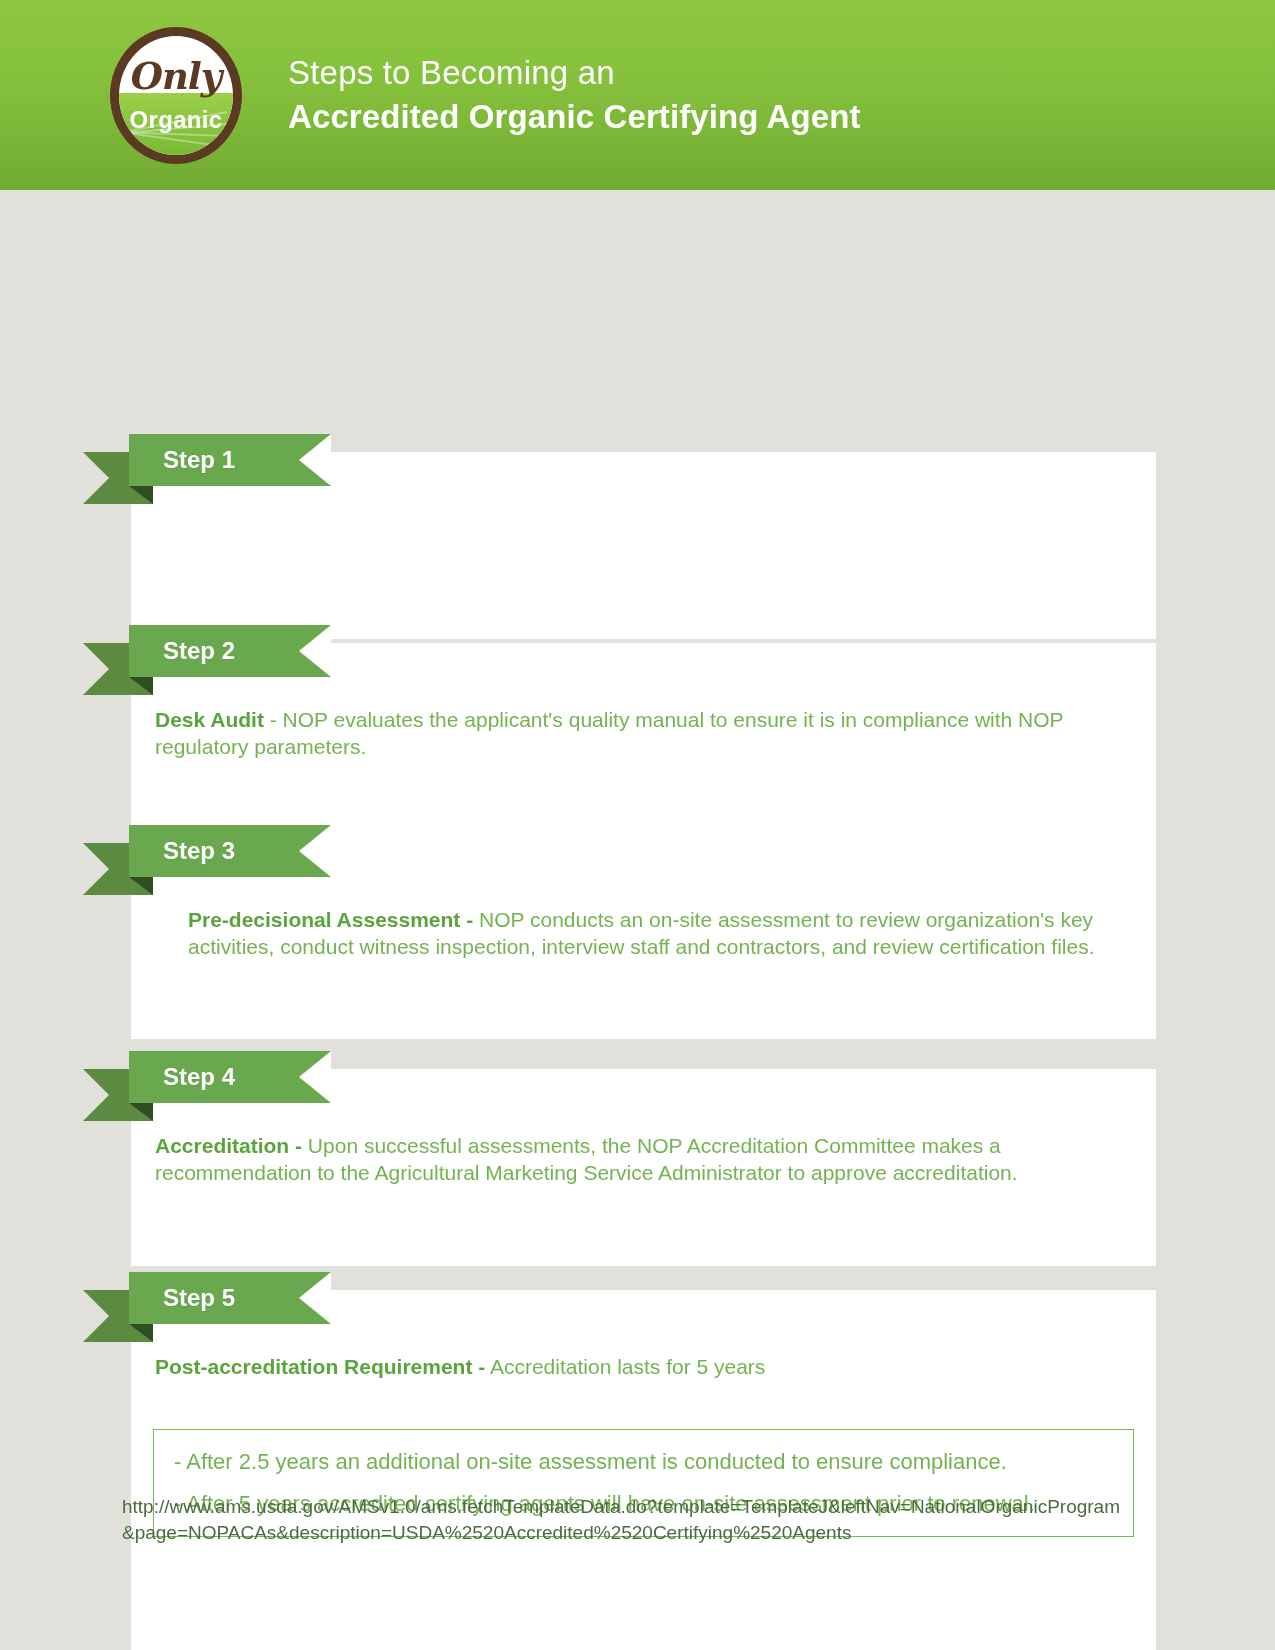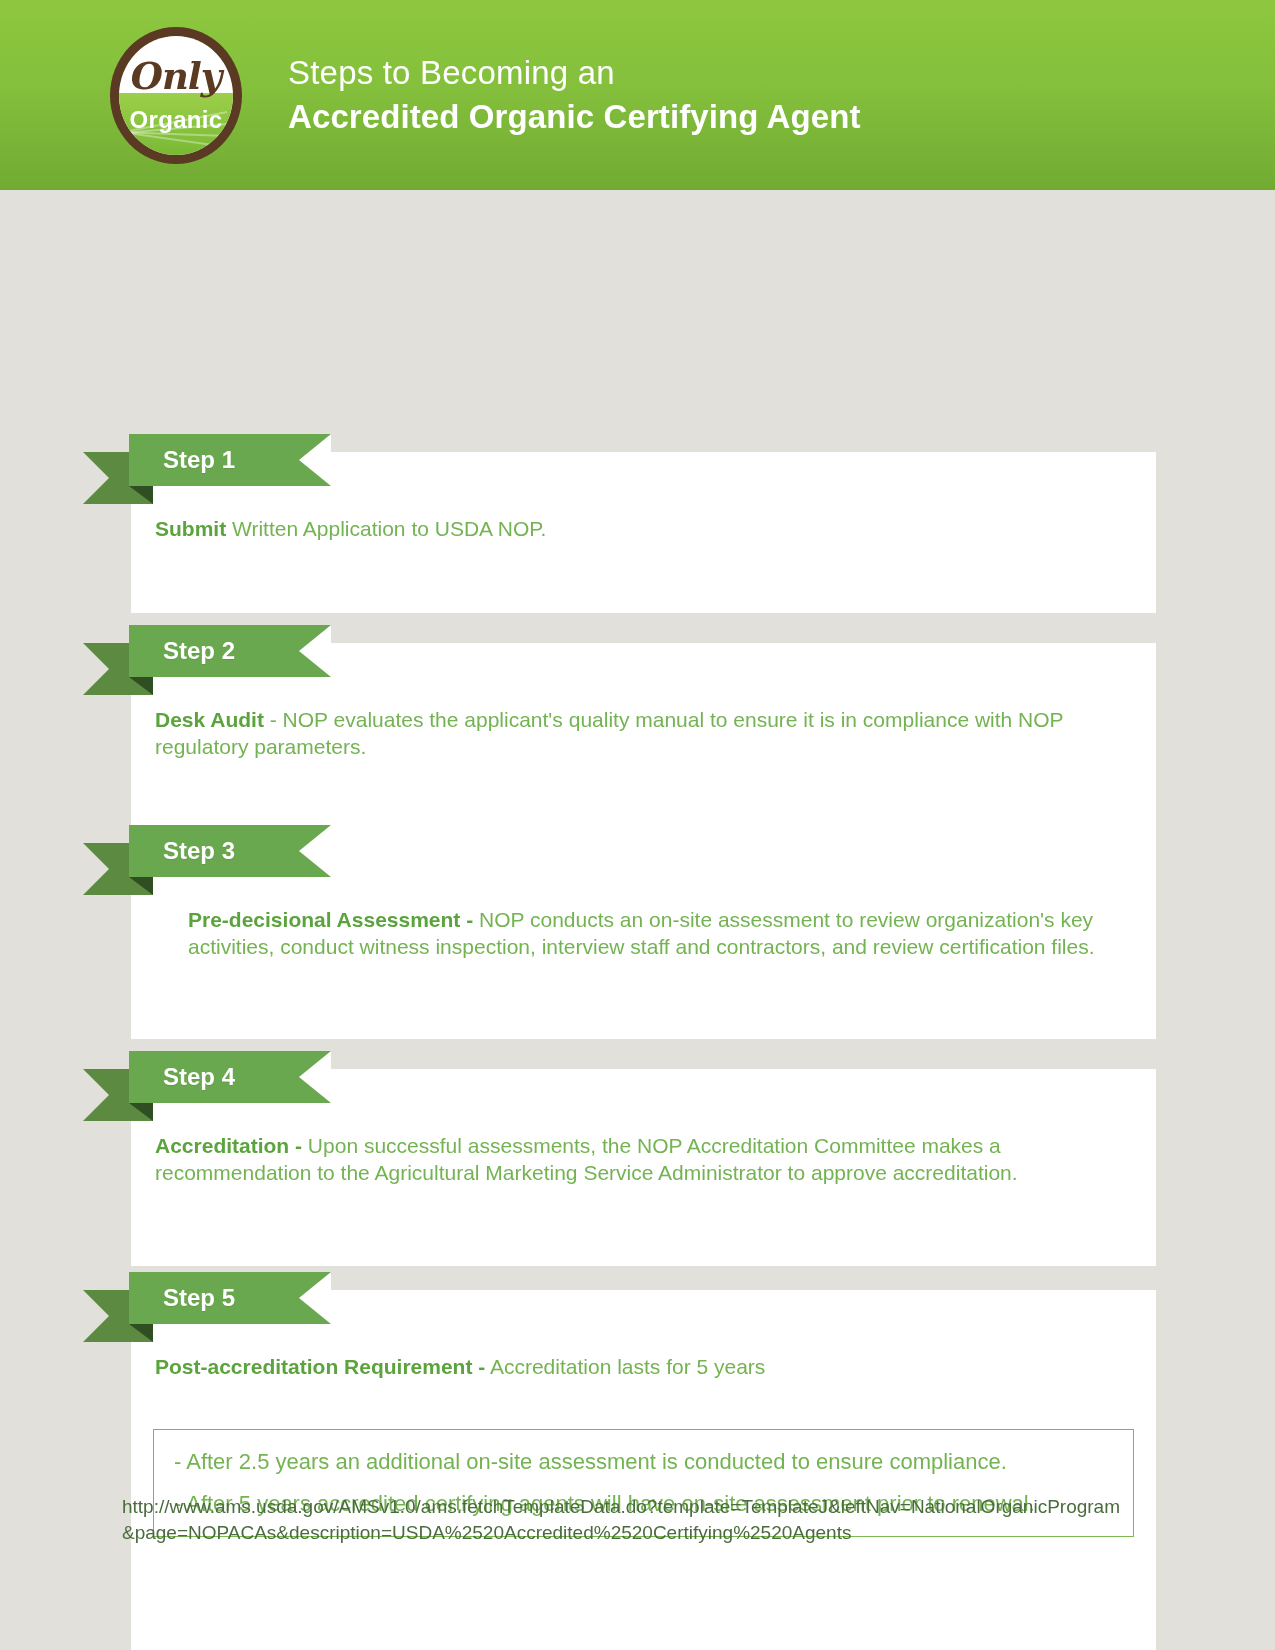--- a/index.html
+++ b/index.html
@@ -236,30 +236,29 @@
   </div>
 
   <div class="header-titles">
     <div class="title-line1">Steps to Becoming an</div>
     <div class="title-line2">Accredited Organic Certifying Agent</div>
   </div>
 
 </div>
 
 <div class="content" id="steps-container">
-    <div class="step-card" style="top: 262px; height: 161px;">
+    <div class="step-card" style="top: 262px; height: 187px;">
       <div class="ribbon">
         <div class="ribbon-tail"></div>
         <div class="ribbon-shadow"></div>
         <div class="ribbon-body">
           <div class="ribbon-notch"></div>
         </div>
         <div class="ribbon-label">Step 1</div>
       </div>
-      <div class="step-body"><b>Submit</b><span> Written Application to USDA NOP.</span></div>
     </div>
     <div class="step-card" style="top: 453px; height: 220px;">
       <div class="ribbon">
         <div class="ribbon-tail"></div>
         <div class="ribbon-shadow"></div>
         <div class="ribbon-body">
           <div class="ribbon-notch"></div>
         </div>
         <div class="ribbon-label">Step 2</div>
       </div>

